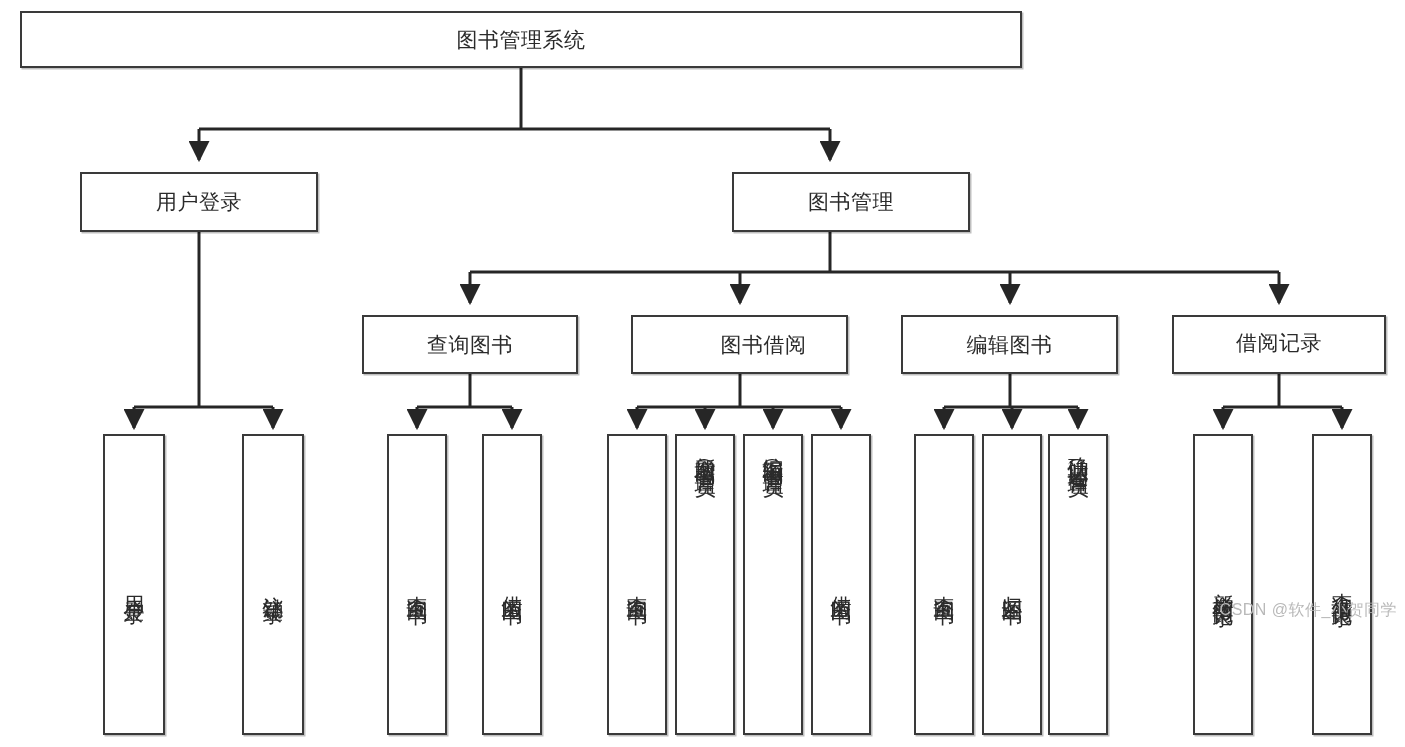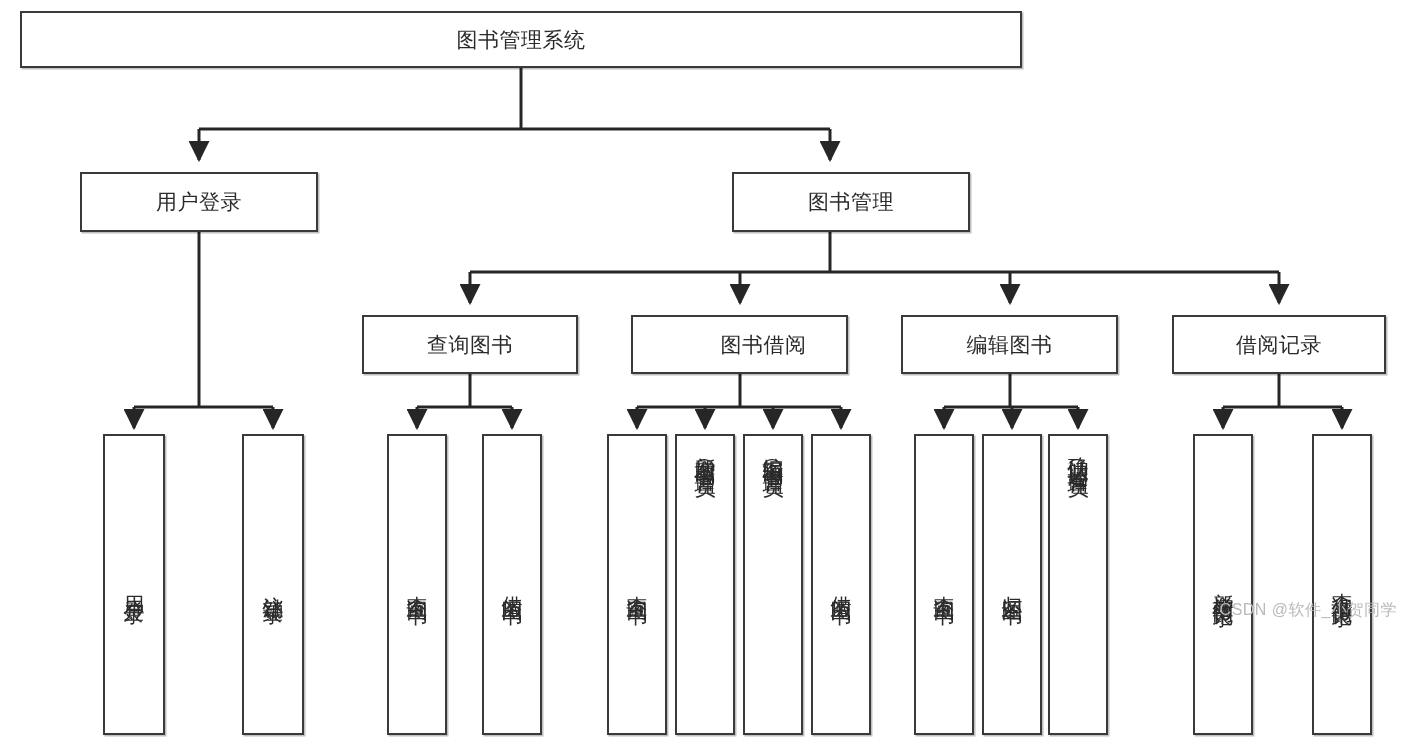--- a/index.html
+++ b/index.html
@@ -147,21 +147,21 @@
   </div>
 
   <div class="node-box" style="left:631px; top:315px; width:217px; height:59px;padding-left:48px;">
     <span class="node-label-h">图书借阅</span>
   </div>
 
   <div class="node-box" style="left:901px; top:315px; width:217px; height:59px;">
     <span class="node-label-h">编辑图书</span>
   </div>
 
-  <div class="node-box" style="left:1172px; top:315px; width:214px; height:59px;">
+  <div class="node-box" style="left:1172px; top:315px; width:214px; height:59px;font-family:Liberation Mono, monospace;">
     <span class="node-label-h">借阅记录</span>
   </div>
 
   <div class="node-box leaf-box center-v" style="left:103px; top:434px; width:62px; height:301px;">
     <span class="node-label-v">用户登录</span>
   </div>
 
   <div class="node-box leaf-box center-v" style="left:242px; top:434px; width:62px; height:301px;">
     <span class="node-label-v">注销登录</span>
   </div>

